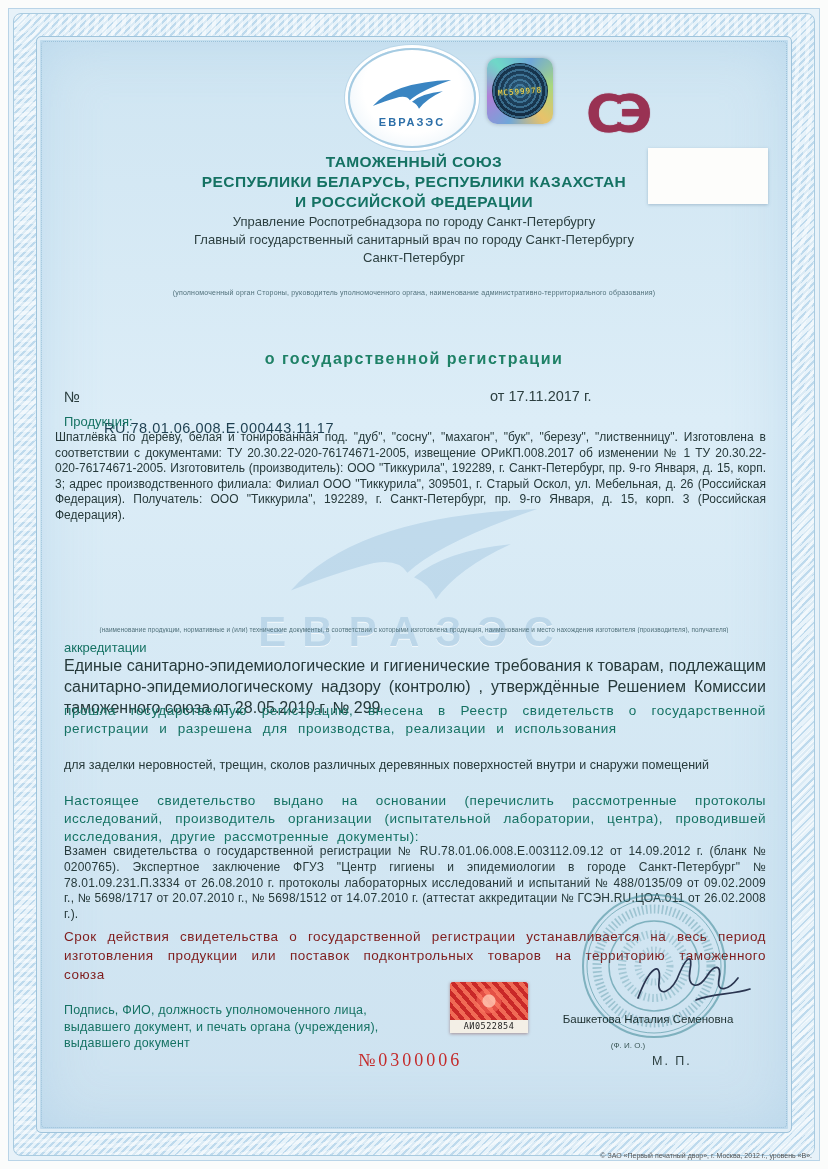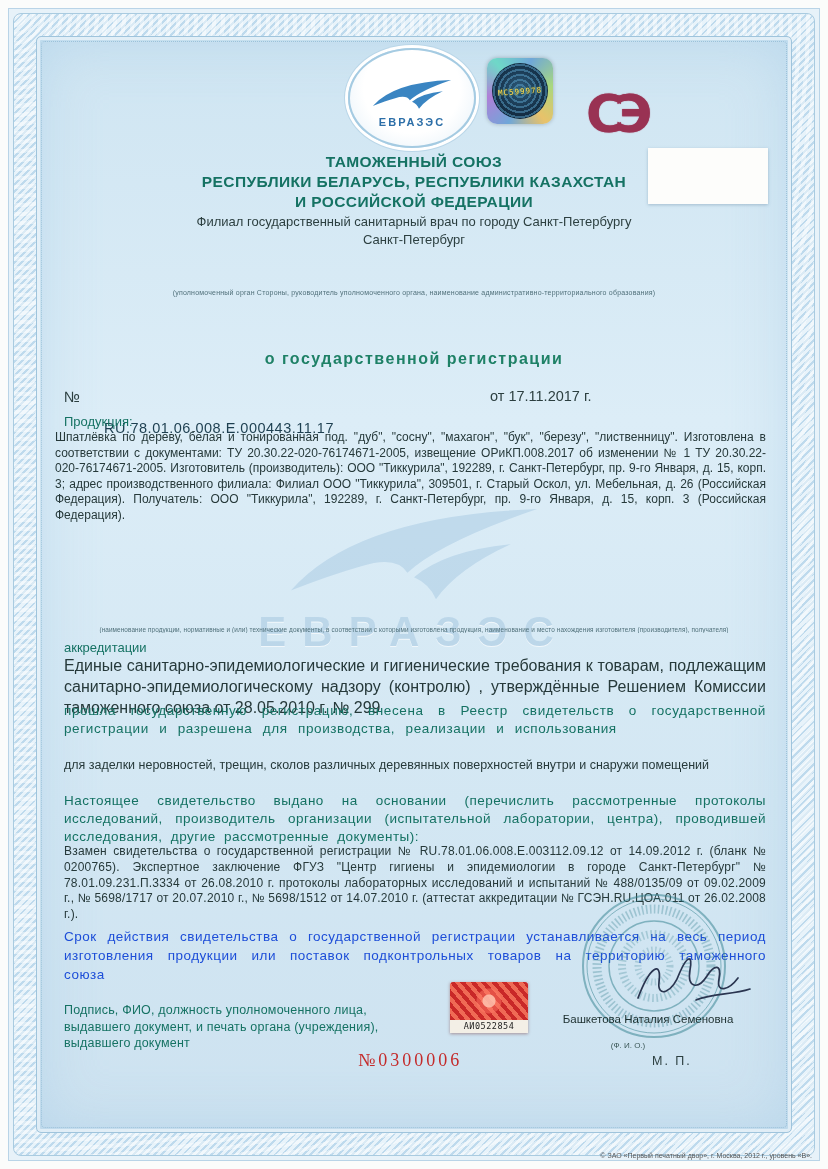--- a/index.html
+++ b/index.html
@@ -98,21 +98,21 @@
     font-size:16px;line-height:1.3;text-align:justify;}
   .registration-text{position:absolute;left:64px;right:62px;top:702px;z-index:2;
     font-size:13.5px;line-height:1.32;color:#157263;text-align:justify;word-spacing:6px;letter-spacing:.6px;}
   .usage-text{position:absolute;left:64px;right:62px;top:757px;z-index:2;
     font-size:12.5px;line-height:1.3;}
   .basis-label{position:absolute;left:64px;right:62px;top:792px;z-index:2;
     font-size:13.5px;line-height:1.32;color:#157263;text-align:justify;word-spacing:4px;letter-spacing:.5px;}
   .basis-text{position:absolute;left:64px;right:62px;top:844px;z-index:2;
     font-size:12px;line-height:1.32;text-align:justify;letter-spacing:.2px;}
   .validity-text{position:absolute;left:64px;right:62px;top:928px;z-index:2;
-    font-size:13.5px;line-height:1.4;color:#1d4ed8;text-align:justify;word-spacing:5px;letter-spacing:.5px;}
+    font-size:13.5px;line-height:1.4;color:#7f1d1d;text-align:justify;word-spacing:5px;letter-spacing:.5px;}
   .sign-label{position:absolute;left:64px;top:1002px;width:330px;z-index:2;
     font-size:12.5px;line-height:1.32;color:#157263;letter-spacing:.2px;}
   
   .red-sticker{position:absolute;left:450px;top:982px;width:78px;z-index:4;
     box-shadow:0 1px 3px rgba(100,20,20,.4);}
   .red-sticker .red-part{
     height:38px;border-radius:3px 3px 0 0;position:relative;
     background:
       radial-gradient(circle at 50% 50%, rgba(255,190,170,.9) 0 6px, rgba(255,120,100,.5) 7px 12px, rgba(0,0,0,0) 13px),
       repeating-linear-gradient(50deg,#c92828 0 4px,#ef6a55 4px 8px);
@@ -168,21 +168,22 @@
 
   <div class="blank-sticker"></div>
 
   <div class="union-title">
     <div>ТАМОЖЕННЫЙ СОЮЗ</div>
     <div>РЕСПУБЛИКИ БЕЛАРУСЬ, РЕСПУБЛИКИ КАЗАХСТАН</div>
     <div>И РОССИЙСКОЙ ФЕДЕРАЦИИ</div>
   </div>
 
   <div class="authority">
-    <div>Филиал государственный санитарный врач по городу Санкт-Петербургу</div>
+    <div>Управление Роспотребнадзора по городу Санкт-Петербургу</div>
+    <div>Главный государственный санитарный врач по городу Санкт-Петербургу</div>
     <div>Санкт-Петербург</div>
   </div>
 
   <div class="authority-caption">(уполномоченный орган Стороны, руководитель уполномоченного органа, наименование административно-территориального образования)</div>
 
   <div class="doc-subtitle">о государственной регистрации</div>
 
   <div class="num-label">№</div>
   <div class="num-value">RU.78.01.06.008.Е.000443.11.17</div>
   <div class="num-date">от 17.11.2017 г.</div>

